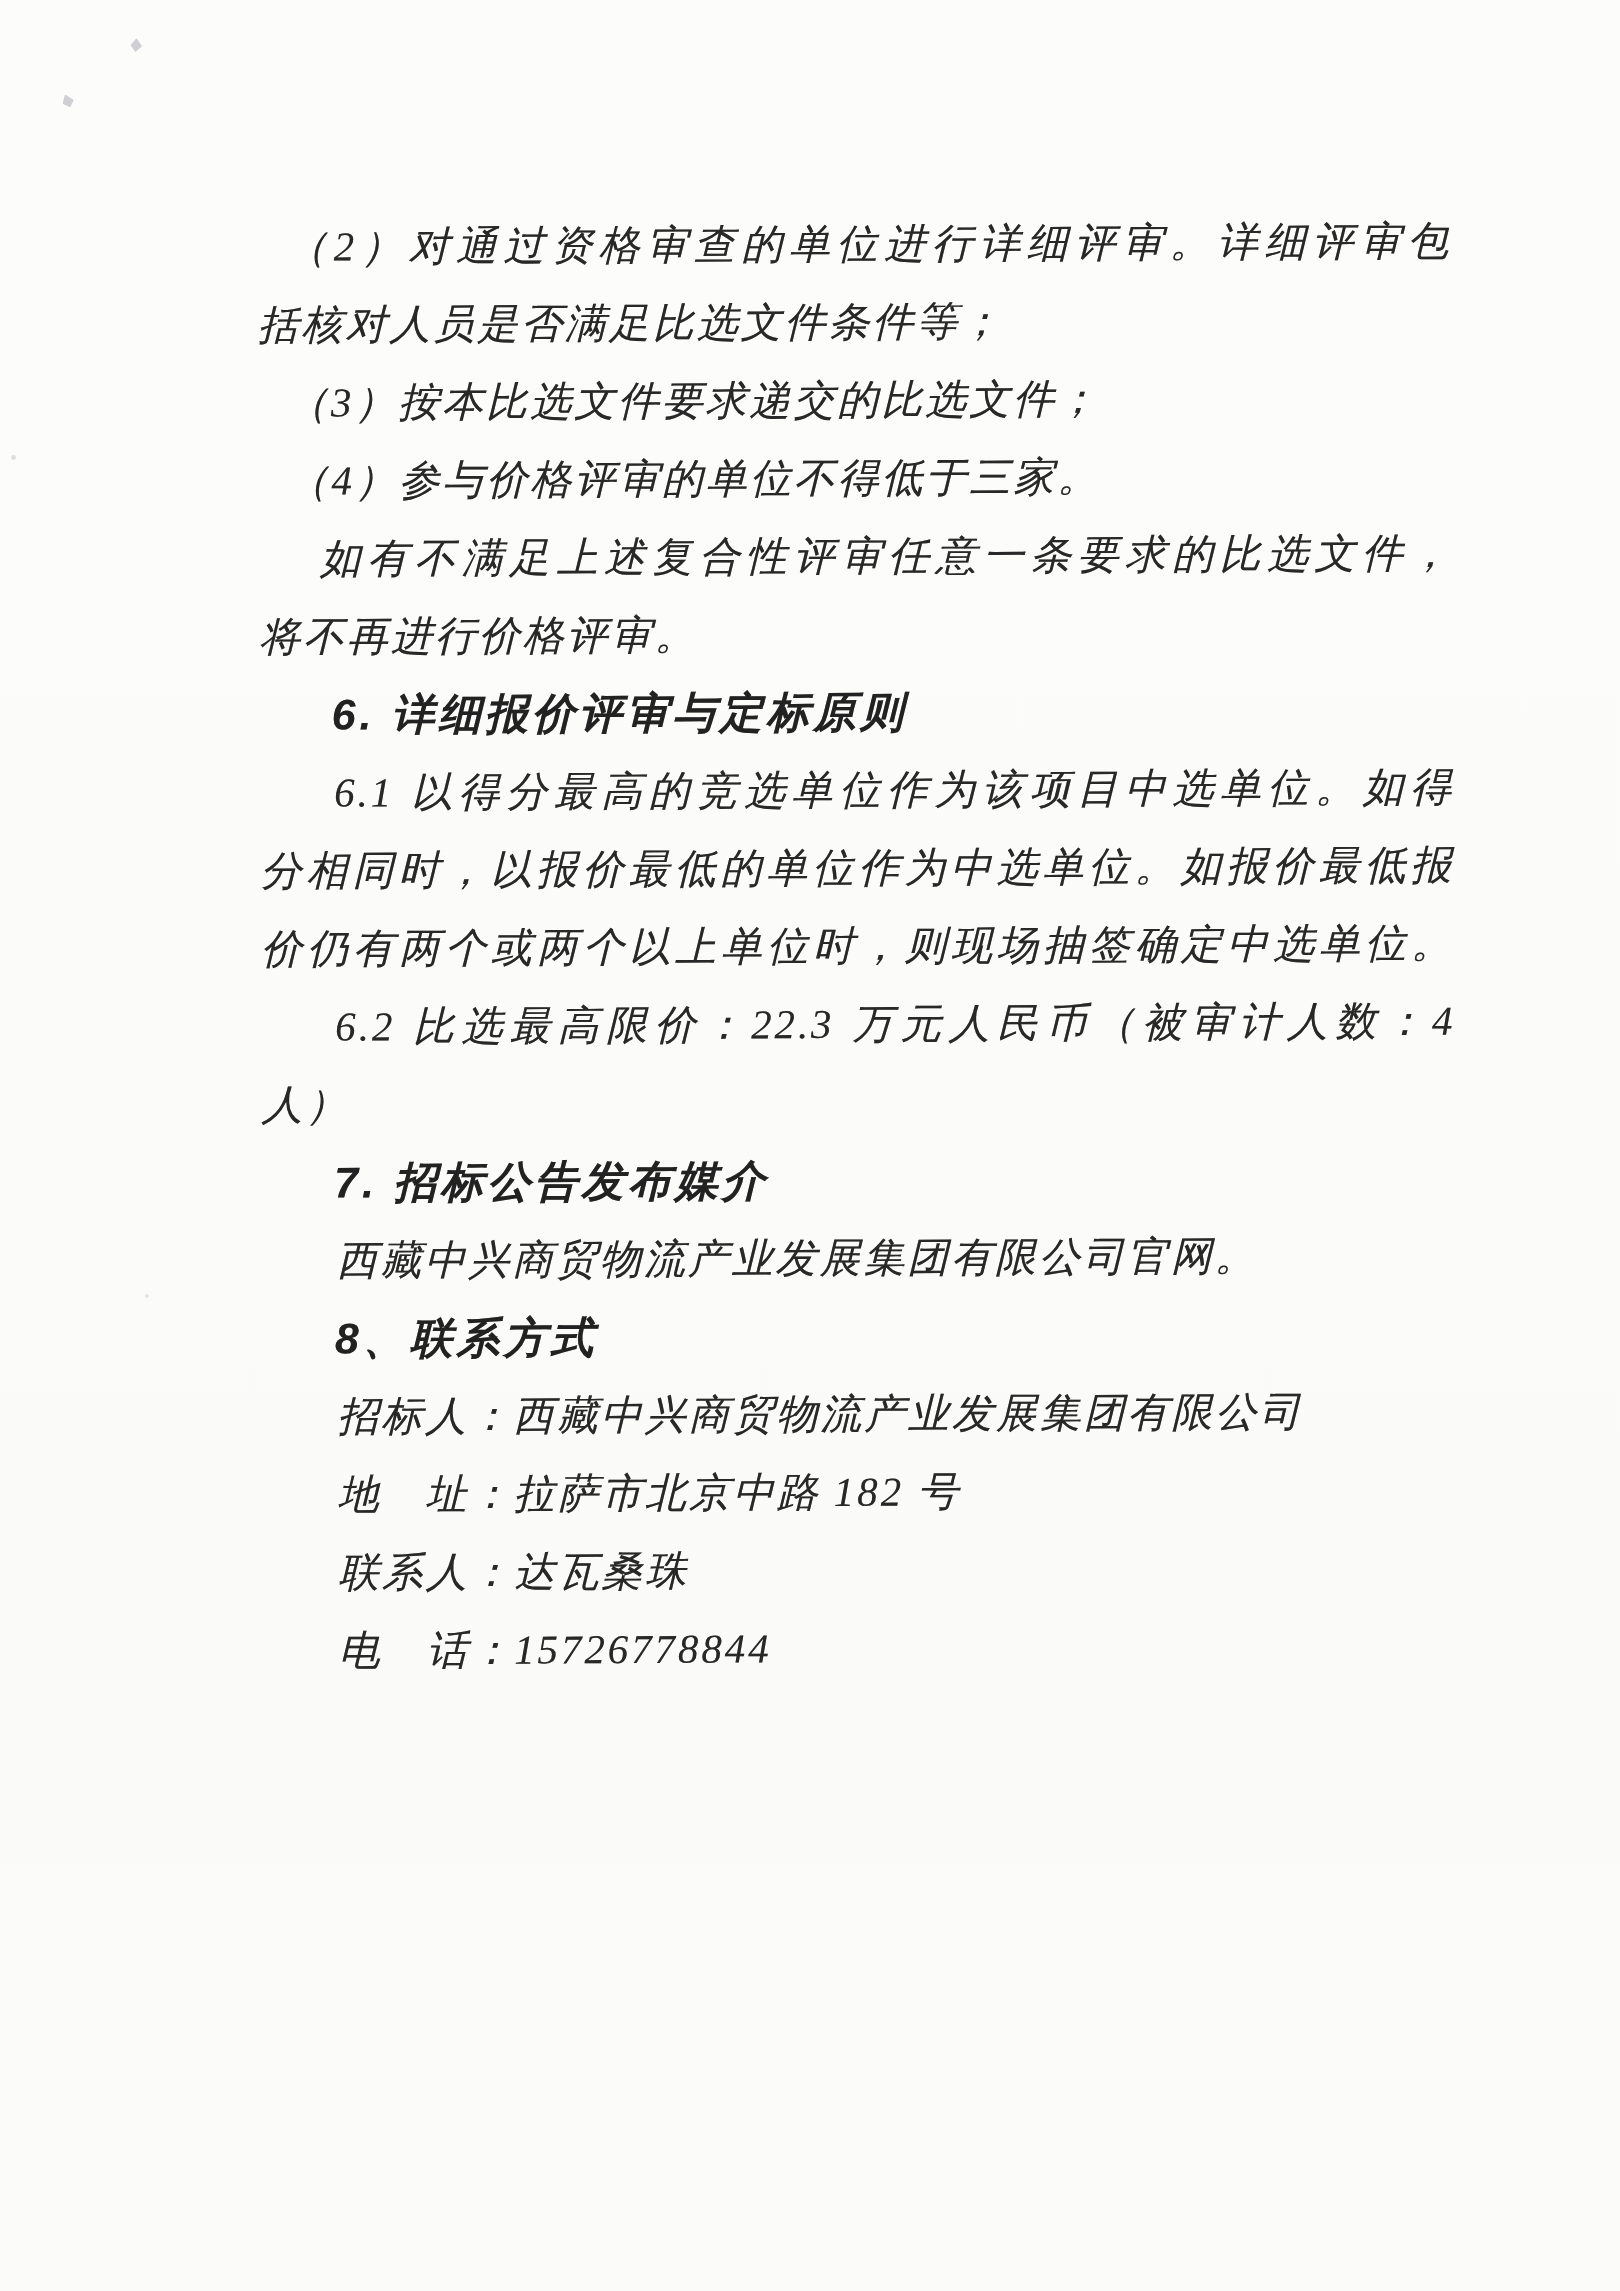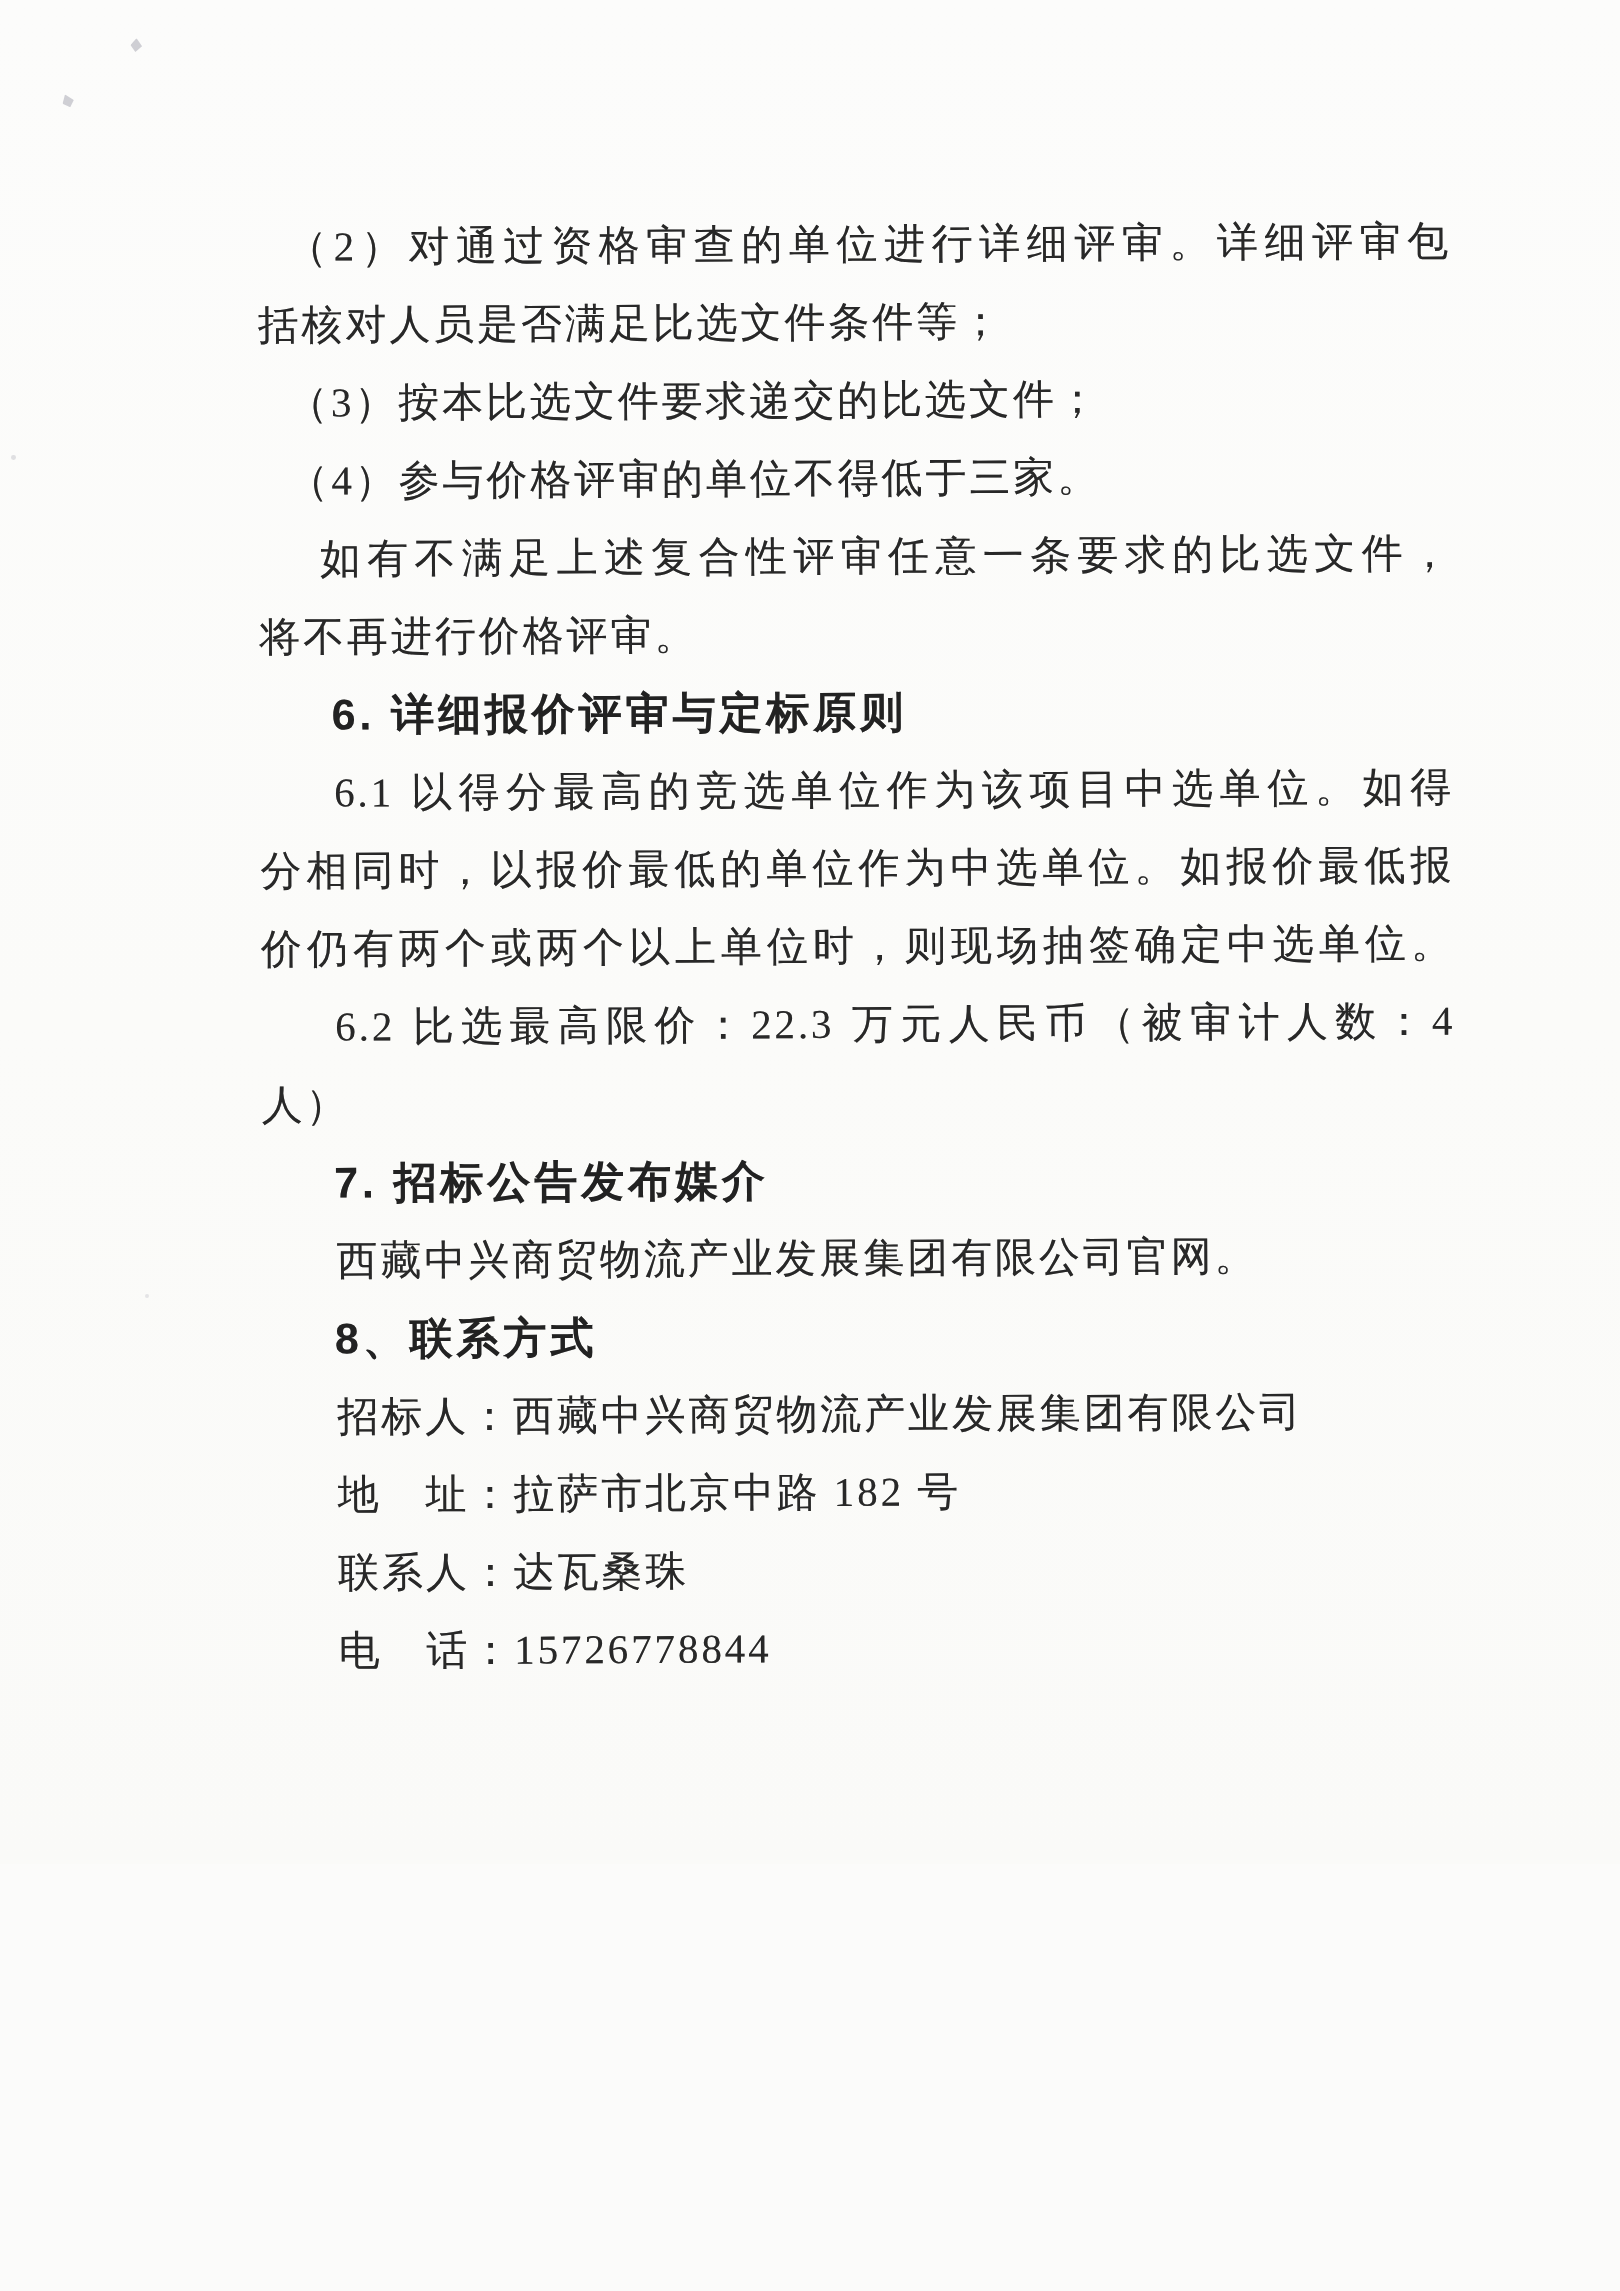--- a/index.html
+++ b/index.html
@@ -6,20 +6,21 @@
   body {
     width: 1620px; height: 2292px;
     background: #fbfbfa;
     font-family: "Liberation Serif", "DejaVu Serif", serif;
     overflow: hidden;
   }
   .page {
     position: relative;
     width: 1620px; height: 1864px;
     background: linear-gradient(180deg, #fcfcfb 0%, #fbfbf9 55%, #fafaf8 100%);
+    font-style: italic;
   }
   .text-block {
     position: absolute;
     left: 257px; top: 208px;
     width: 1194px;
     transform: rotate(-0.3deg);
     transform-origin: top left;
     color: #282828;
   }
   .line {

